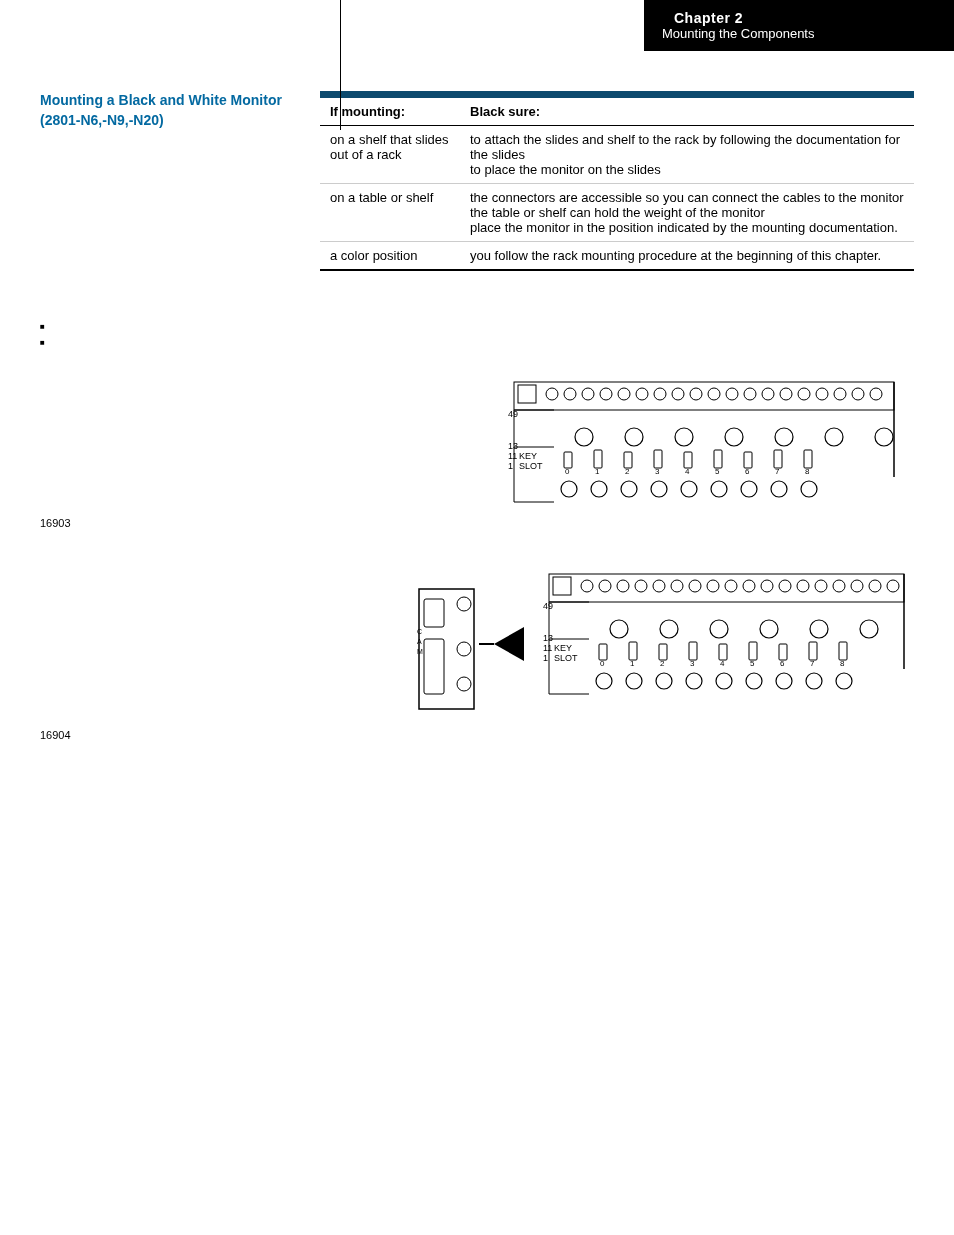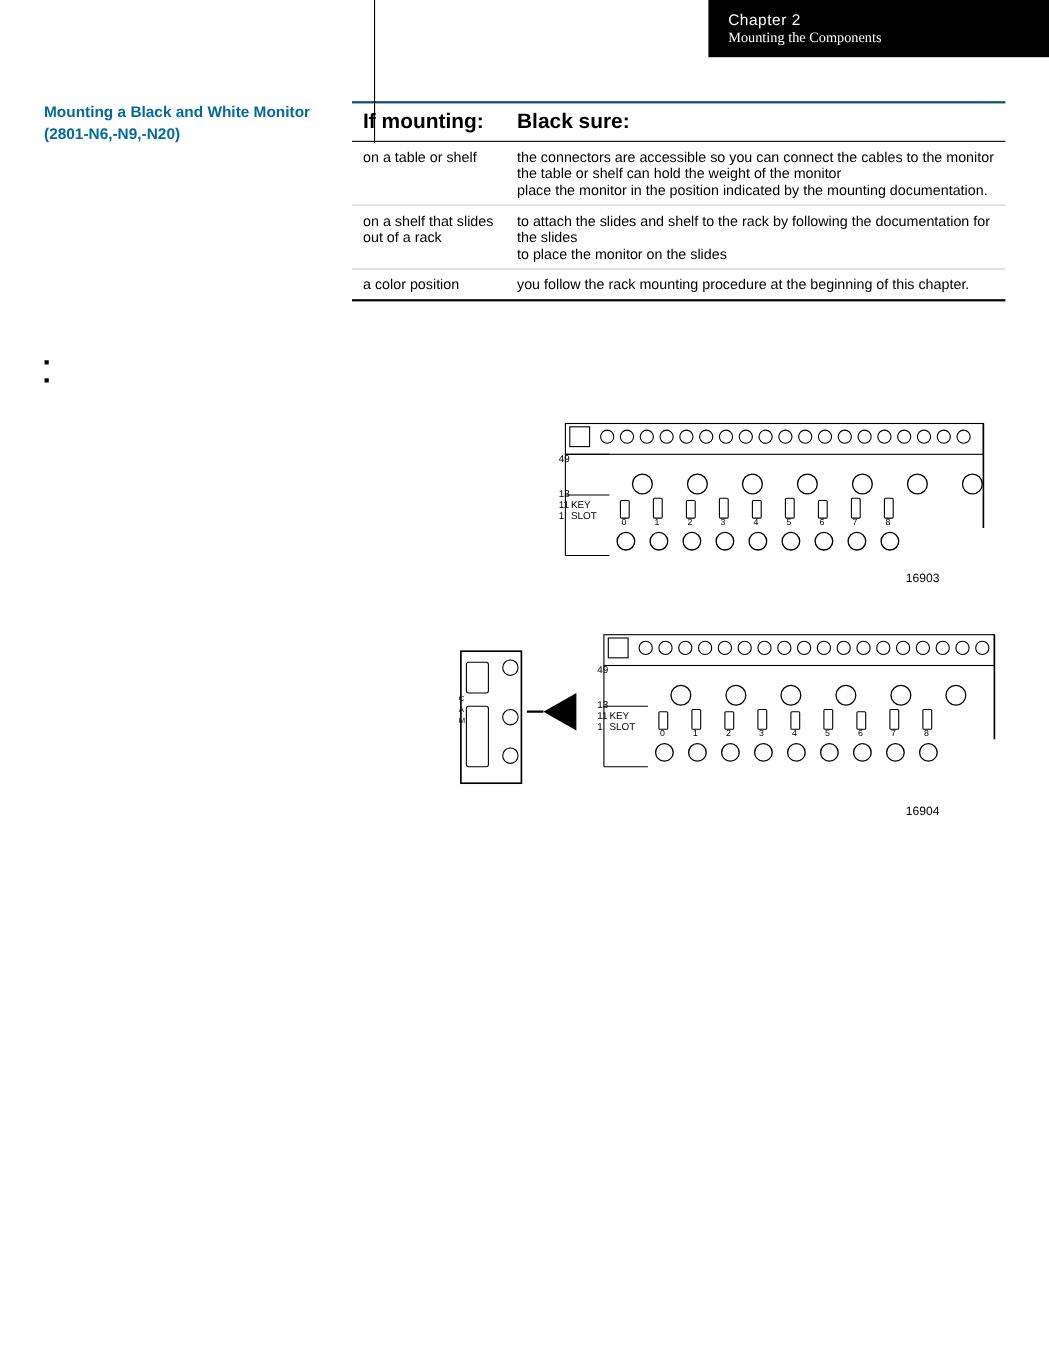--- a/index.html
+++ b/index.html
@@ -34,29 +34,29 @@
 
     .chapter-box {
       background: #000;
       color: #fff;
       padding: 10px 18px;
       min-width: 310px;
       margin-top: 0;
     }
 
     .chapter-box .chapter-label {
-      font-weight: normal;
+      font-weight: bold;
       font-size: 14px;
       letter-spacing: 0.5px;
+      margin-left: 12px;
     }
 
     .chapter-box .chapter-subtitle {
       font-size: 13px;
       font-weight: normal;
-      font-family: Liberation Serif, serif;
     }
 
     
     .main-content {
       padding: 40px 40px 20px 40px;
     }
 
     
     .section-title {
       font-weight: bold;
@@ -85,25 +85,25 @@
 
     
     .mounting-table {
       width: 100%;
       border-collapse: collapse;
       font-size: 13px;
     }
 
     .mounting-table th {
       font-weight: bold;
-      border-top: 2px solid #0c4a6e;
+      border-top: 7px solid #0c4a6e;
       border-bottom: 1px solid #000;
       padding: 6px 10px;
       text-align: left;
-      font-size: 19px;
+      font-size: 13px;
     }
 
     .mounting-table td {
       padding: 6px 10px;
       vertical-align: top;
       border-bottom: 1px solid #ccc;
     }
 
     .mounting-table td:first-child {
       width: 140px;
@@ -138,21 +138,21 @@
     .diagram-wrapper {
       display: flex;
       justify-content: flex-end;
       margin: 30px 0 10px 0;
       position: relative;
     }
 
     
     .fig-number {
       font-size: 11px;
-      text-align: right;
+      text-align: left;
       margin-right: 60px;
       margin-top: 2px;
     }
 
   </style>
 </head>
 <body>
 
 <div class="page-header">
   <div class="vertical-line-top"></div>
@@ -171,32 +171,32 @@
     <div class="right-col">
       <table class="mounting-table">
         <thead>
           <tr>
             <th>If mounting:</th>
             <th>Black sure:</th>
           </tr>
         </thead>
         <tbody>
           <tr>
+            <td>on a shelf that slides out of a rack</td>
+            <td>
+              to attach the slides and shelf to the rack by following the documentation for the slides<br>
+              to place the monitor on the slides
+            </td>
+          </tr>
+          <tr>
             <td>on a table or shelf</td>
             <td>
               the connectors are accessible so you can connect the cables to the monitor<br>
               the table or shelf can hold the weight of the monitor<br>
               place the monitor in the position indicated by the mounting documentation.
-            </td>
-          </tr>
-          <tr>
-            <td>on a shelf that slides out of a rack</td>
-            <td>
-              to attach the slides and shelf to the rack by following the documentation for the slides<br>
-              to place the monitor on the slides
             </td>
           </tr>
           <tr>
             <td>a color position</td>
             <td>you follow the rack mounting procedure at the beginning of this chapter.</td>
           </tr>
         </tbody>
       </table>
     </div>
   </div>

